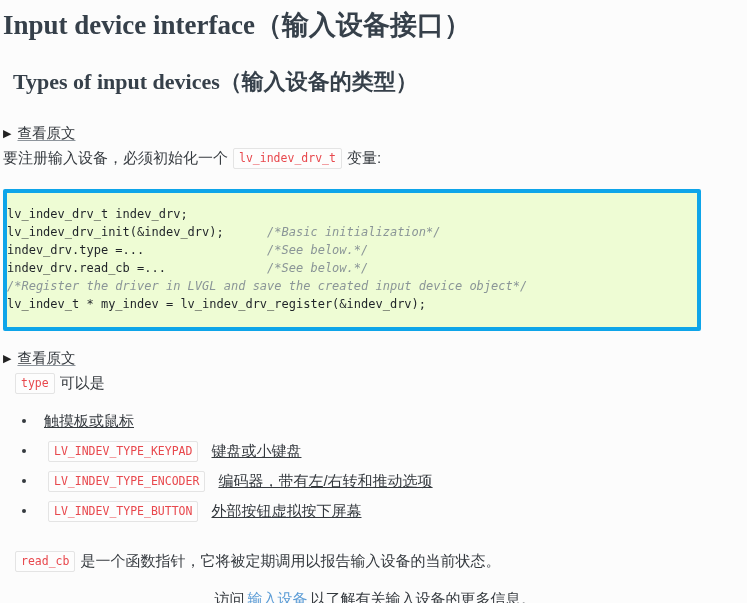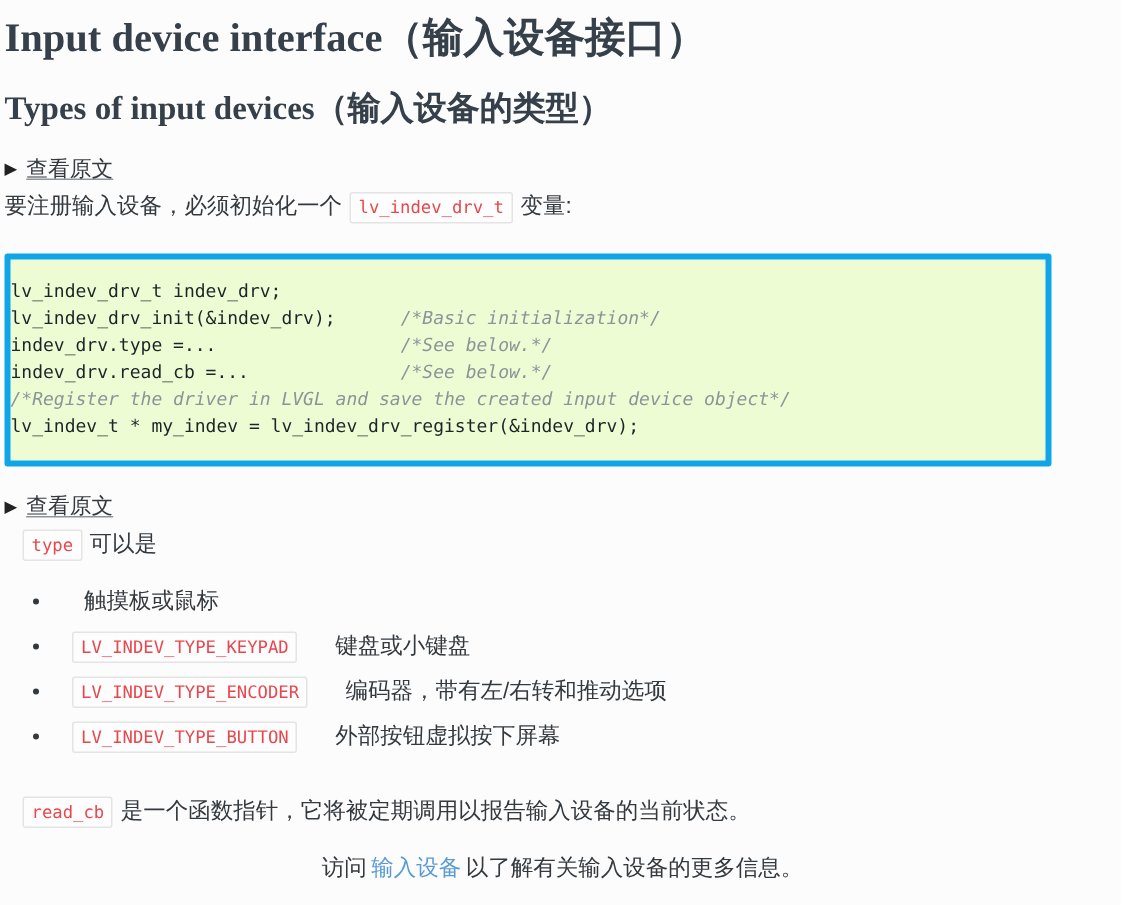--- a/index.html
+++ b/index.html
@@ -33,21 +33,21 @@
     padding: 8px 0 0 3px;
     letter-spacing: 0px;
     white-space: nowrap;
   }
   .h2 {
     font-family: "Liberation Serif", serif;
     font-weight: bold;
     font-size: 22px;
     line-height: 28px;
     color: #36404a;
-    margin: 0;
+    margin: 10px;
     padding: 16px 0 0 3px;
     white-space: nowrap;
   }
 
   
   .details {
     margin: 0;
     padding: 17px 0 0 3px;
   }
   .summary {
@@ -157,21 +157,22 @@
     content: "";
     position: absolute;
     left: -14px;
     top: 13px;
     width: 4px;
     height: 4px;
     background: #34393e;
     border-radius: 50%;
   }
   ul.typelist li .lbl {
-    margin-left: 20px;
+    margin-left: 8px;
+    text-decoration: underline;
   }
 
   .spacer-list { height: 12px; }
 
   
   a.link {
     color: #5a9bd5;
     text-decoration: none;
     margin: 0 3px;
   }

